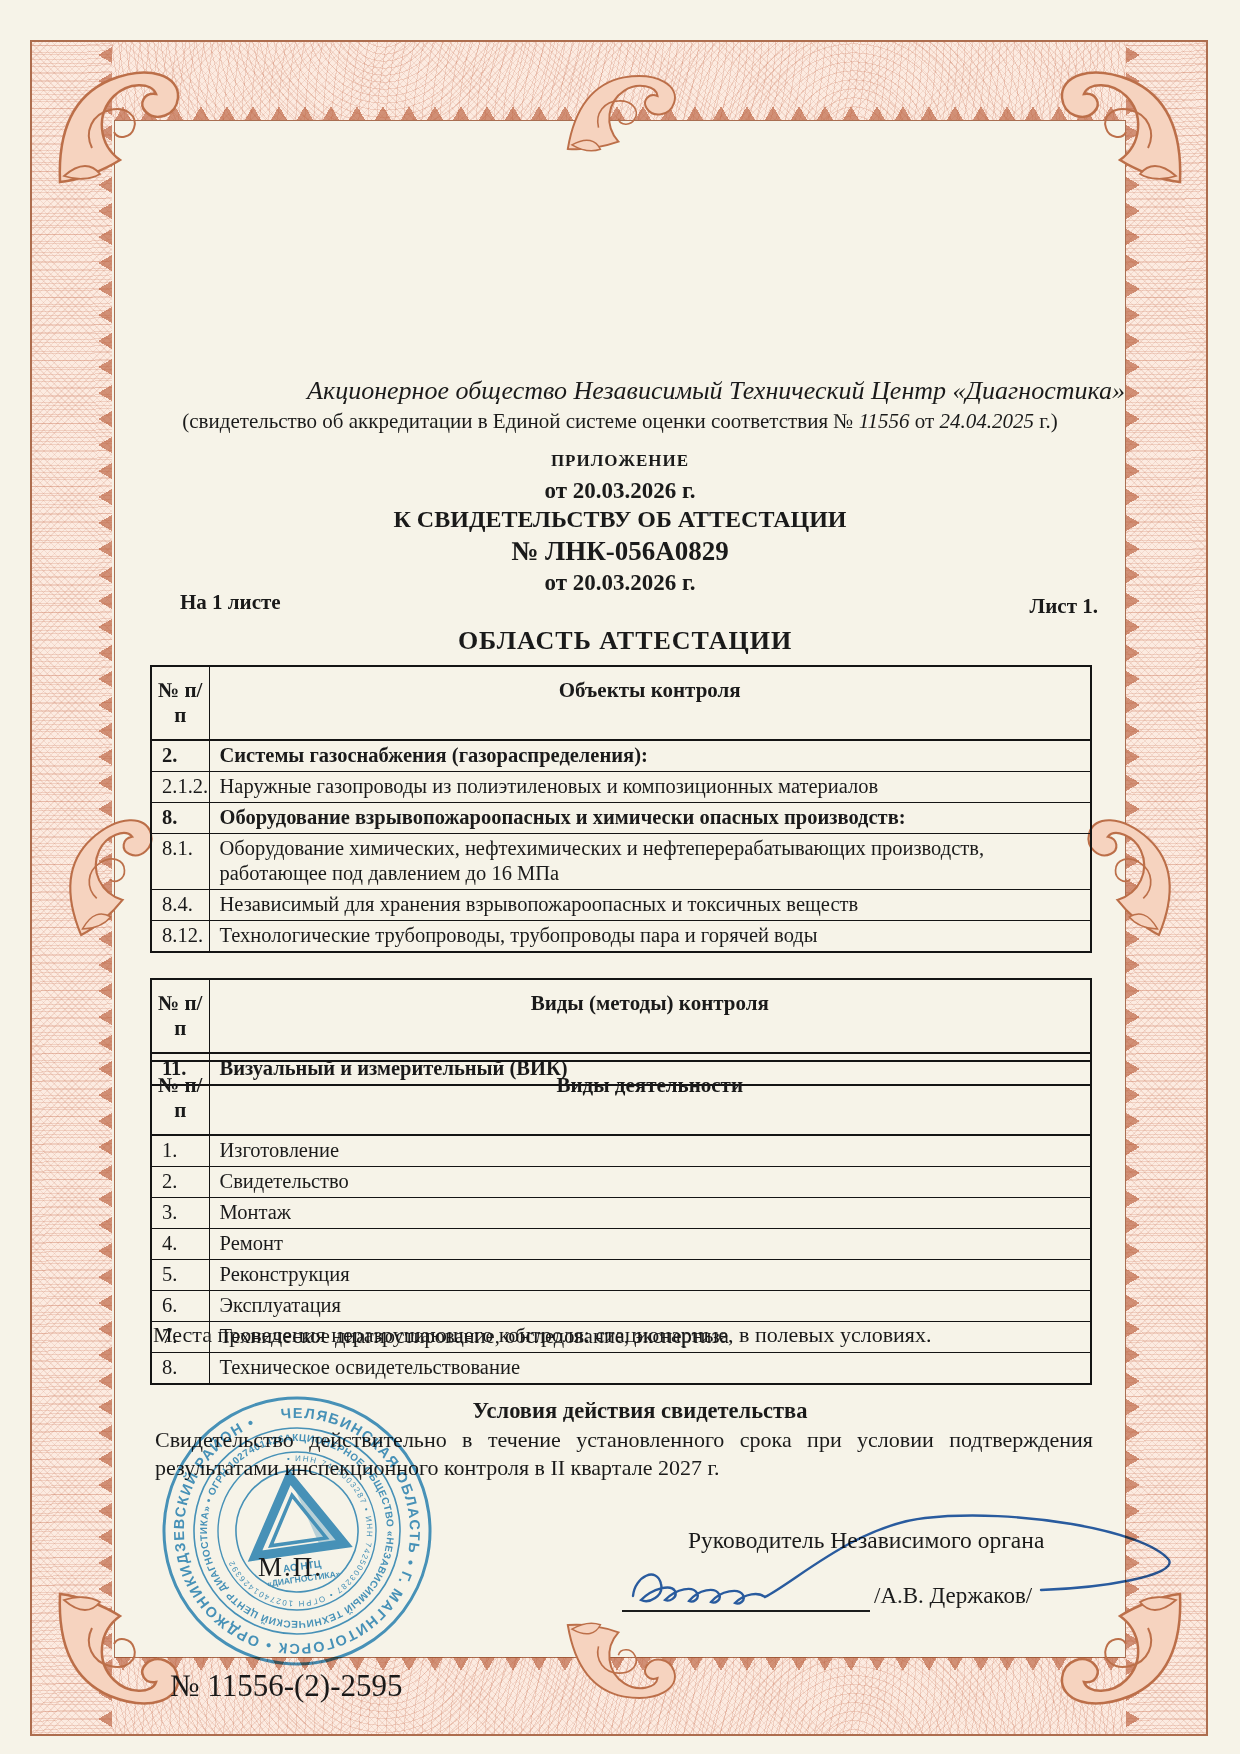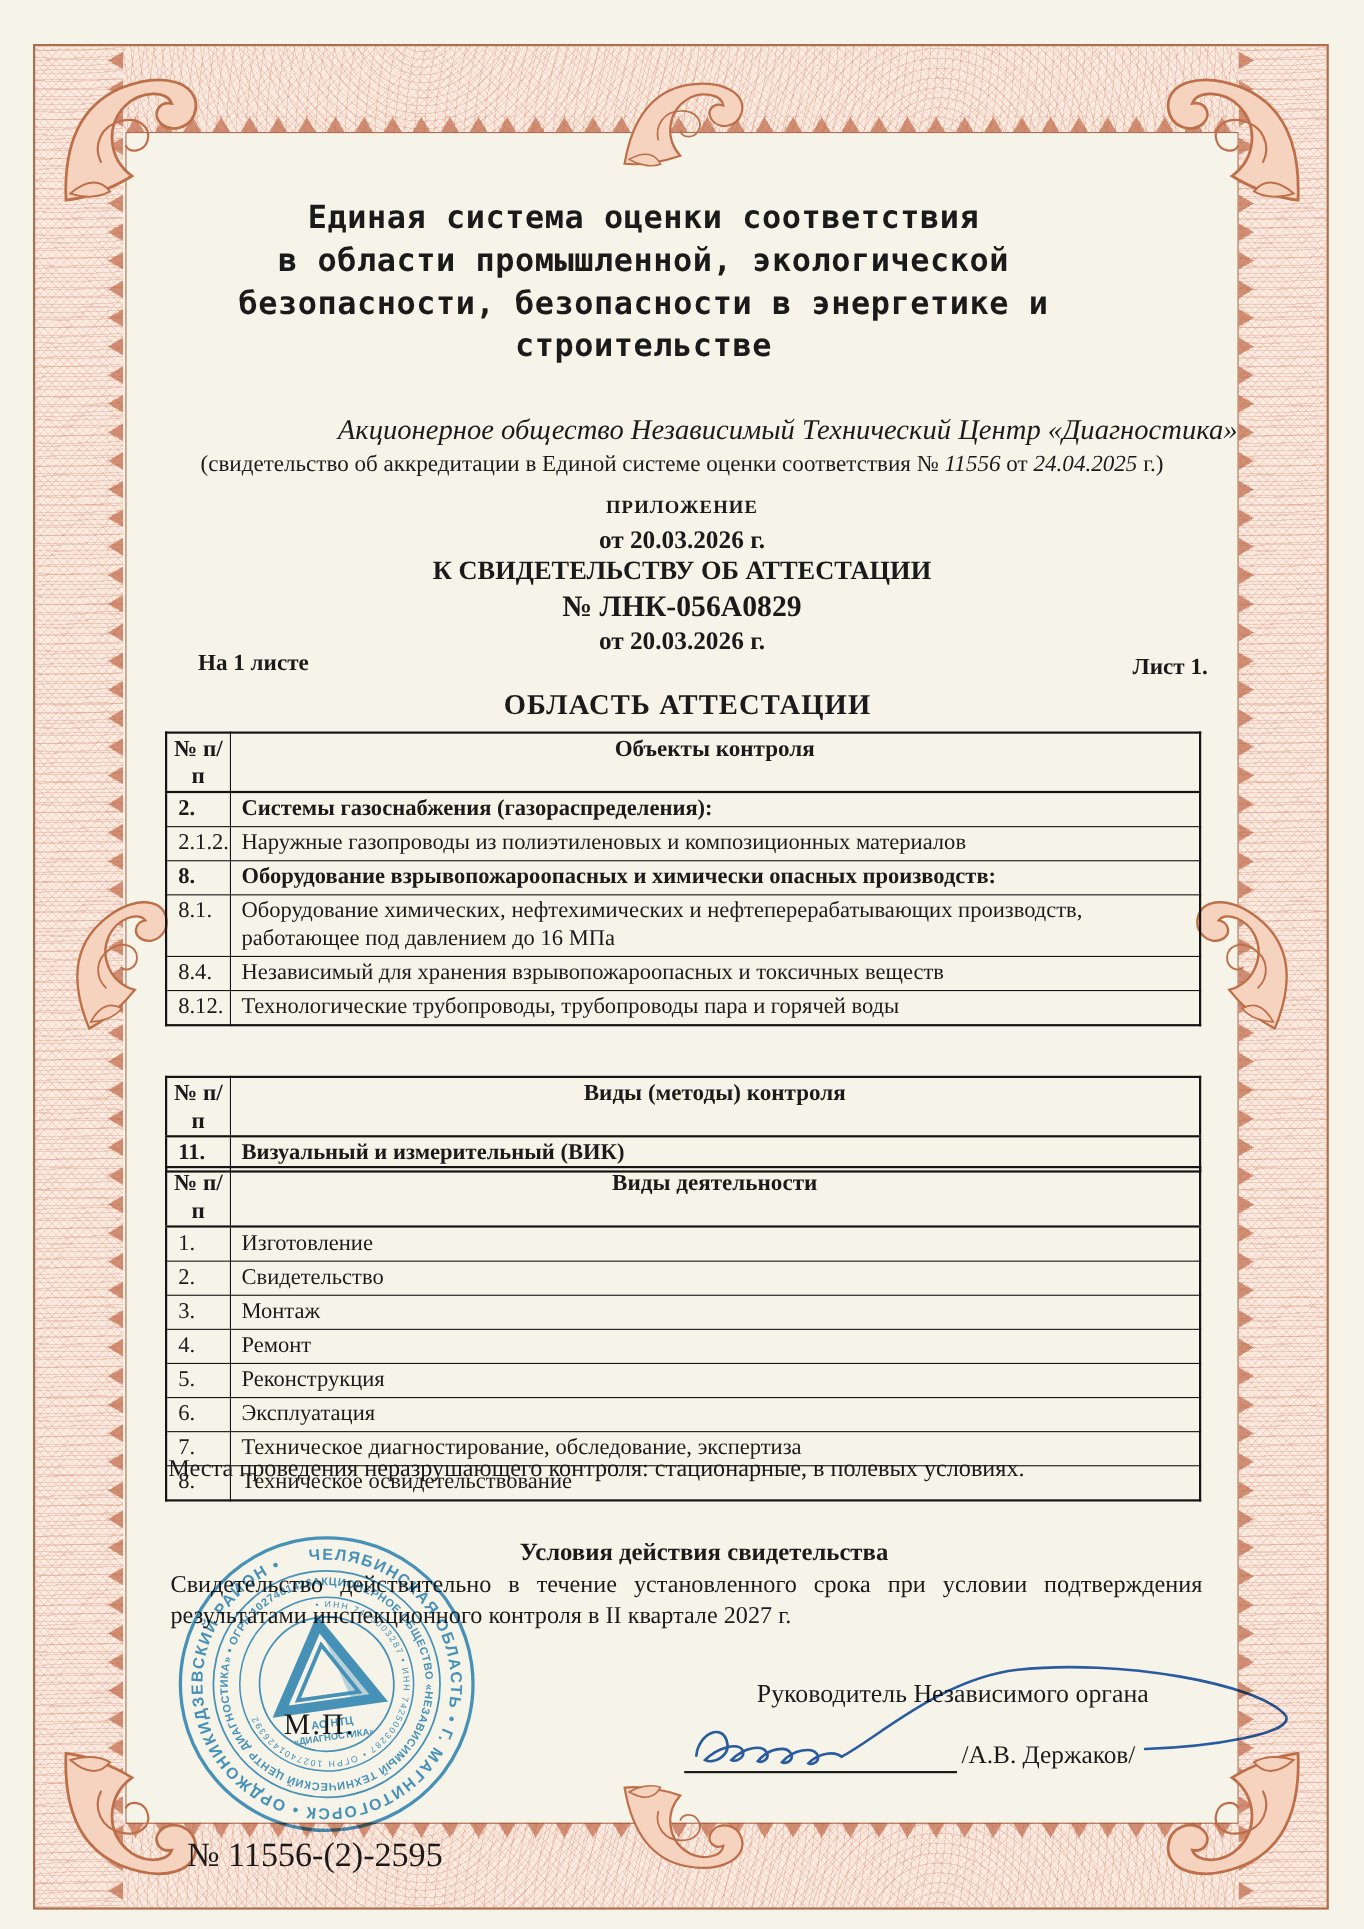--- a/index.html
+++ b/index.html
@@ -64,21 +64,21 @@
   .annex .l5{font-size:23px;line-height:30px;}
   .sheets-note{position:absolute;left:180px;top:590px;font-weight:bold;font-size:21px;}
   .sheet-label{position:absolute;right:142px;top:594px;font-weight:bold;font-size:21px;}
   .scope-title{position:absolute;left:115px;width:1020px;top:626px;text-align:center;
     font-weight:bold;font-size:26px;letter-spacing:1px;}
 
   
   table.doc{position:absolute;left:150px;width:942px;border-collapse:collapse;
     border:2.2px solid #141414;font-size:20.5px;line-height:25px;table-layout:fixed;}
   table.doc th,table.doc td{border:1.6px solid #141414;padding:2px 10px 3px 10px;vertical-align:top;}
-  table.doc th{font-size:21px;padding:1px 6px;border-bottom-width:2.2px;}
+  table.doc th{font-size:21px;padding:11px 6px;border-bottom-width:2.2px;}
   table.doc col.c1{width:58px;}
   td.c-num{padding-left:7px;padding-right:2px;}
   td.bold,th{font-weight:bold;}
   td.just{text-align:justify;}
   .t-objects{top:665px;}
   .t-methods{top:978px;}
   .t-activities{top:1060px;}
 
   .notes{position:absolute;left:153px;width:945px;top:1318px;font-size:22px;line-height:33px;}
   .cond-title{position:absolute;left:140px;width:1000px;top:1398px;text-align:center;
@@ -131,24 +131,20 @@
   <svg class="flourish fl-mr" viewBox="0 0 150 150">
       <use href="#fl"></use>
     </svg>
   <svg class="flourish fl-mt" viewBox="0 0 150 150">
       <use href="#fl"></use>
     </svg>
   <svg class="flourish fl-mb" viewBox="0 0 150 150">
       <use href="#fl"></use>
     </svg>
 
-  <div class="system-title">Единая система оценки соответствия
-в области промышленной, экологической
-безопасности, безопасности в энергетике и
-строительстве</div>
   <div class="org-line">Акционерное общество Независимый Технический Центр «Диагностика»</div>
   <div class="accred-line"><span>(свидетельство об аккредитации в Единой системе оценки соответствия № </span><span class="it">11556</span><span> от </span><span class="it">24.04.2025</span><span> г.)</span></div>
 
   <div class="annex">
     <div class="l1">ПРИЛОЖЕНИЕ</div>
     <div class="l2">от 20.03.2026 г.</div>
     <div class="l3">К СВИДЕТЕЛЬСТВУ ОБ АТТЕСТАЦИИ</div>
     <div class="l4">№ ЛНК-056А0829</div>
     <div class="l5">от 20.03.2026 г.</div>
   </div>

